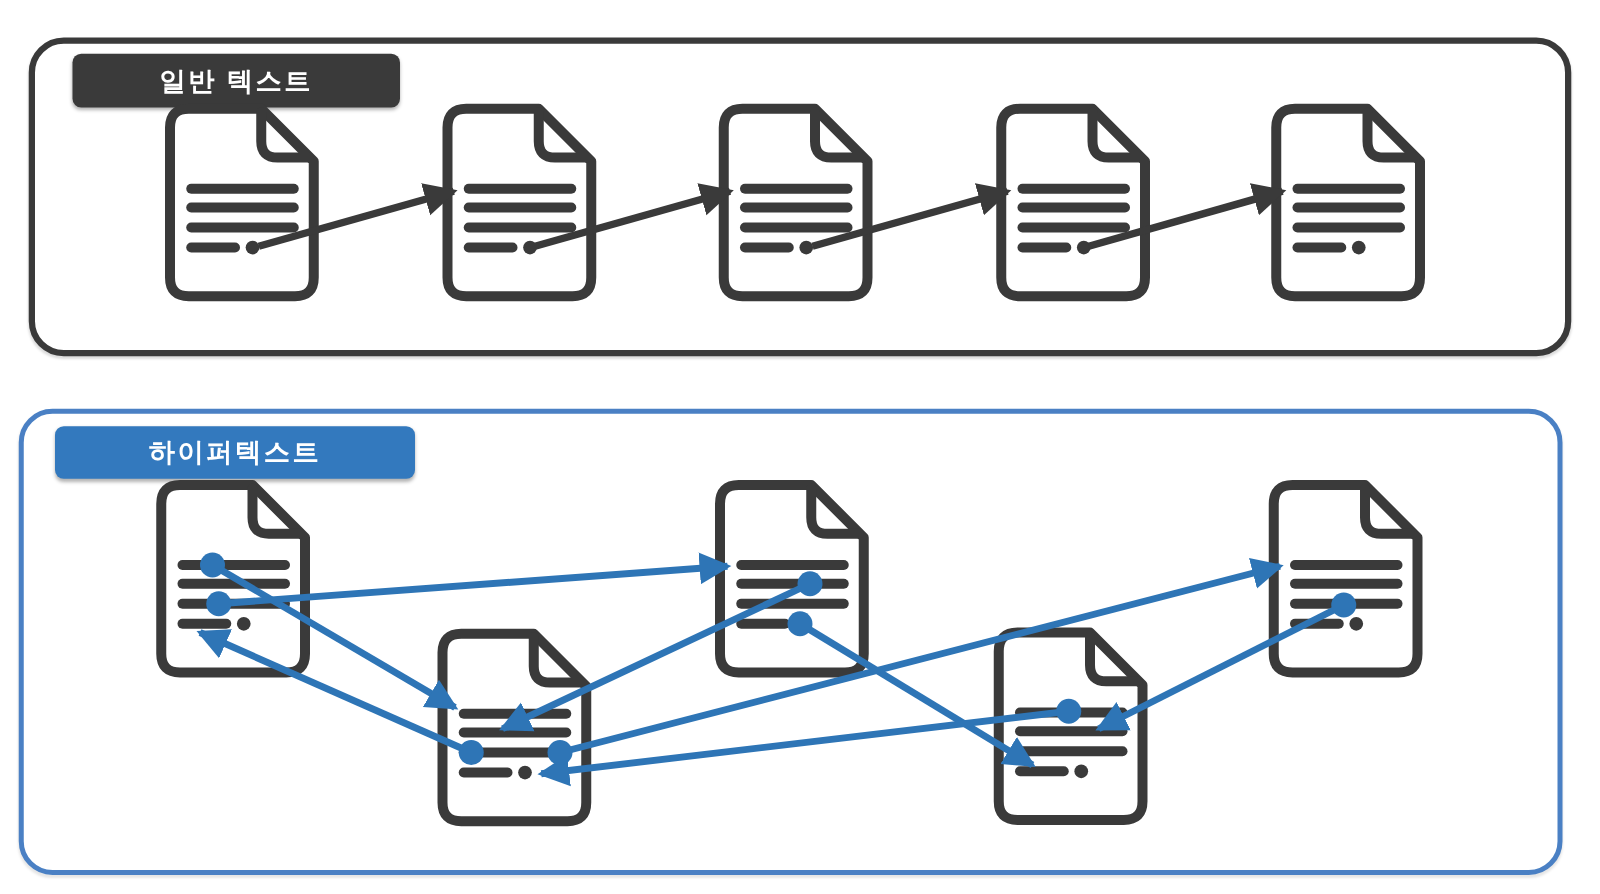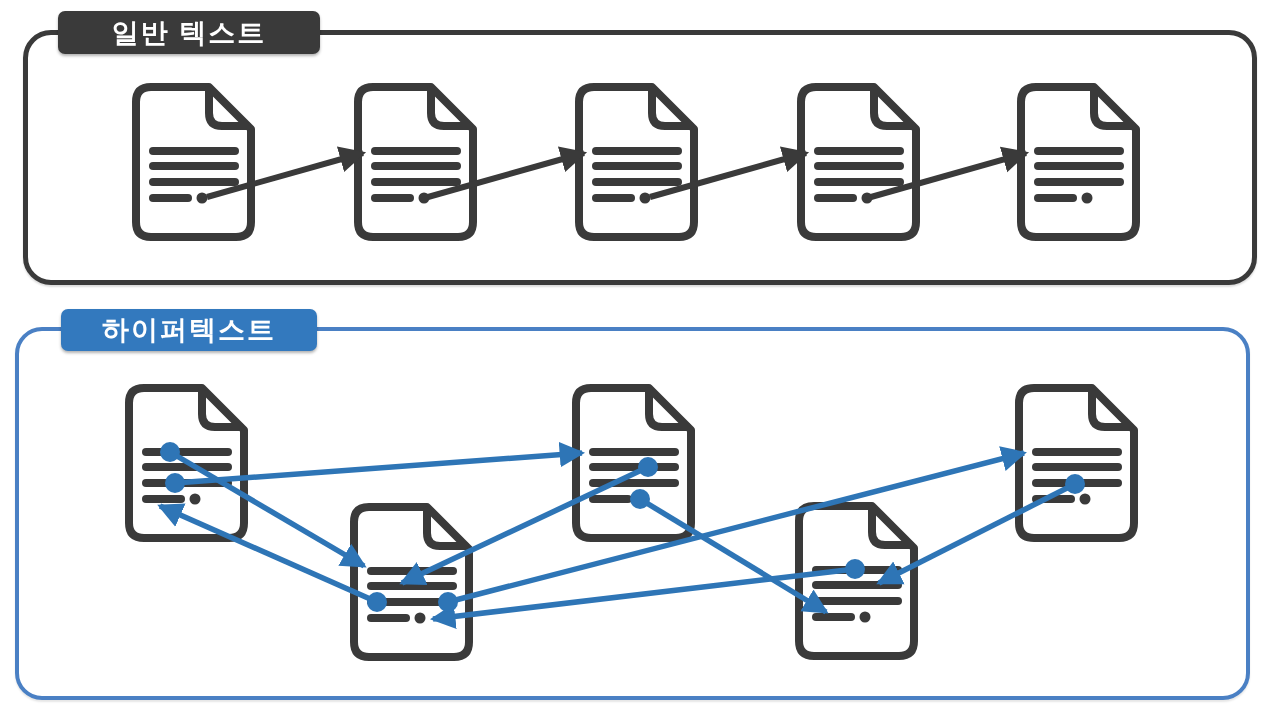--- a/index.html
+++ b/index.html
@@ -9,24 +9,24 @@
 
   .panel { position:absolute; background:#ffffff; }
   .panel-dark { left:23px;  top:30px;  width:1234px; height:255px;
                 border:5px solid #3a3a3a; border-radius:28px;
                 box-shadow:0 2px 2px rgba(0,0,0,.14); }
   .panel-blue { left:15px;  top:327px; width:1235px; height:373px;
                 border:4px solid #4a80c4; border-radius:27px;
                 box-shadow:0 2px 2px rgba(0,0,0,.10); }
 
   .badge { position:absolute; display:flex; align-items:center; justify-content:center;
-           color:#ffffff; font-weight:bold; font-size:27px; letter-spacing:2px;
-           border-radius:7px; box-shadow:0 2px 3px rgba(0,0,0,.30); }
+           color:#ffffff; font-weight:bold; font-size:21px; letter-spacing:2px;
+           border-radius:7px; box-shadow:0 2px 3px rgba(0,0,0,.30);margin-top:32px; }
   .badge-dark { left:58px; top:11px;  width:262px; height:43px; background:#3a3a3a; }
-  .badge-blue { left:61px; top:309px; width:256px; height:42px; background:#3379be; }
+  .badge-blue { left:44px; top:309px; width:288px; height:42px; background:#3379be; }
 
   svg#diagram { position:absolute; left:0; top:0; pointer-events:none; }
 </style>
 </head>
 <body>
 
 <div class="stage">
 
   <div class="panel panel-dark" style="border-color: rgb(58, 58, 58);"></div>
   <div class="badge badge-dark" style="background: rgb(58, 58, 58);">

